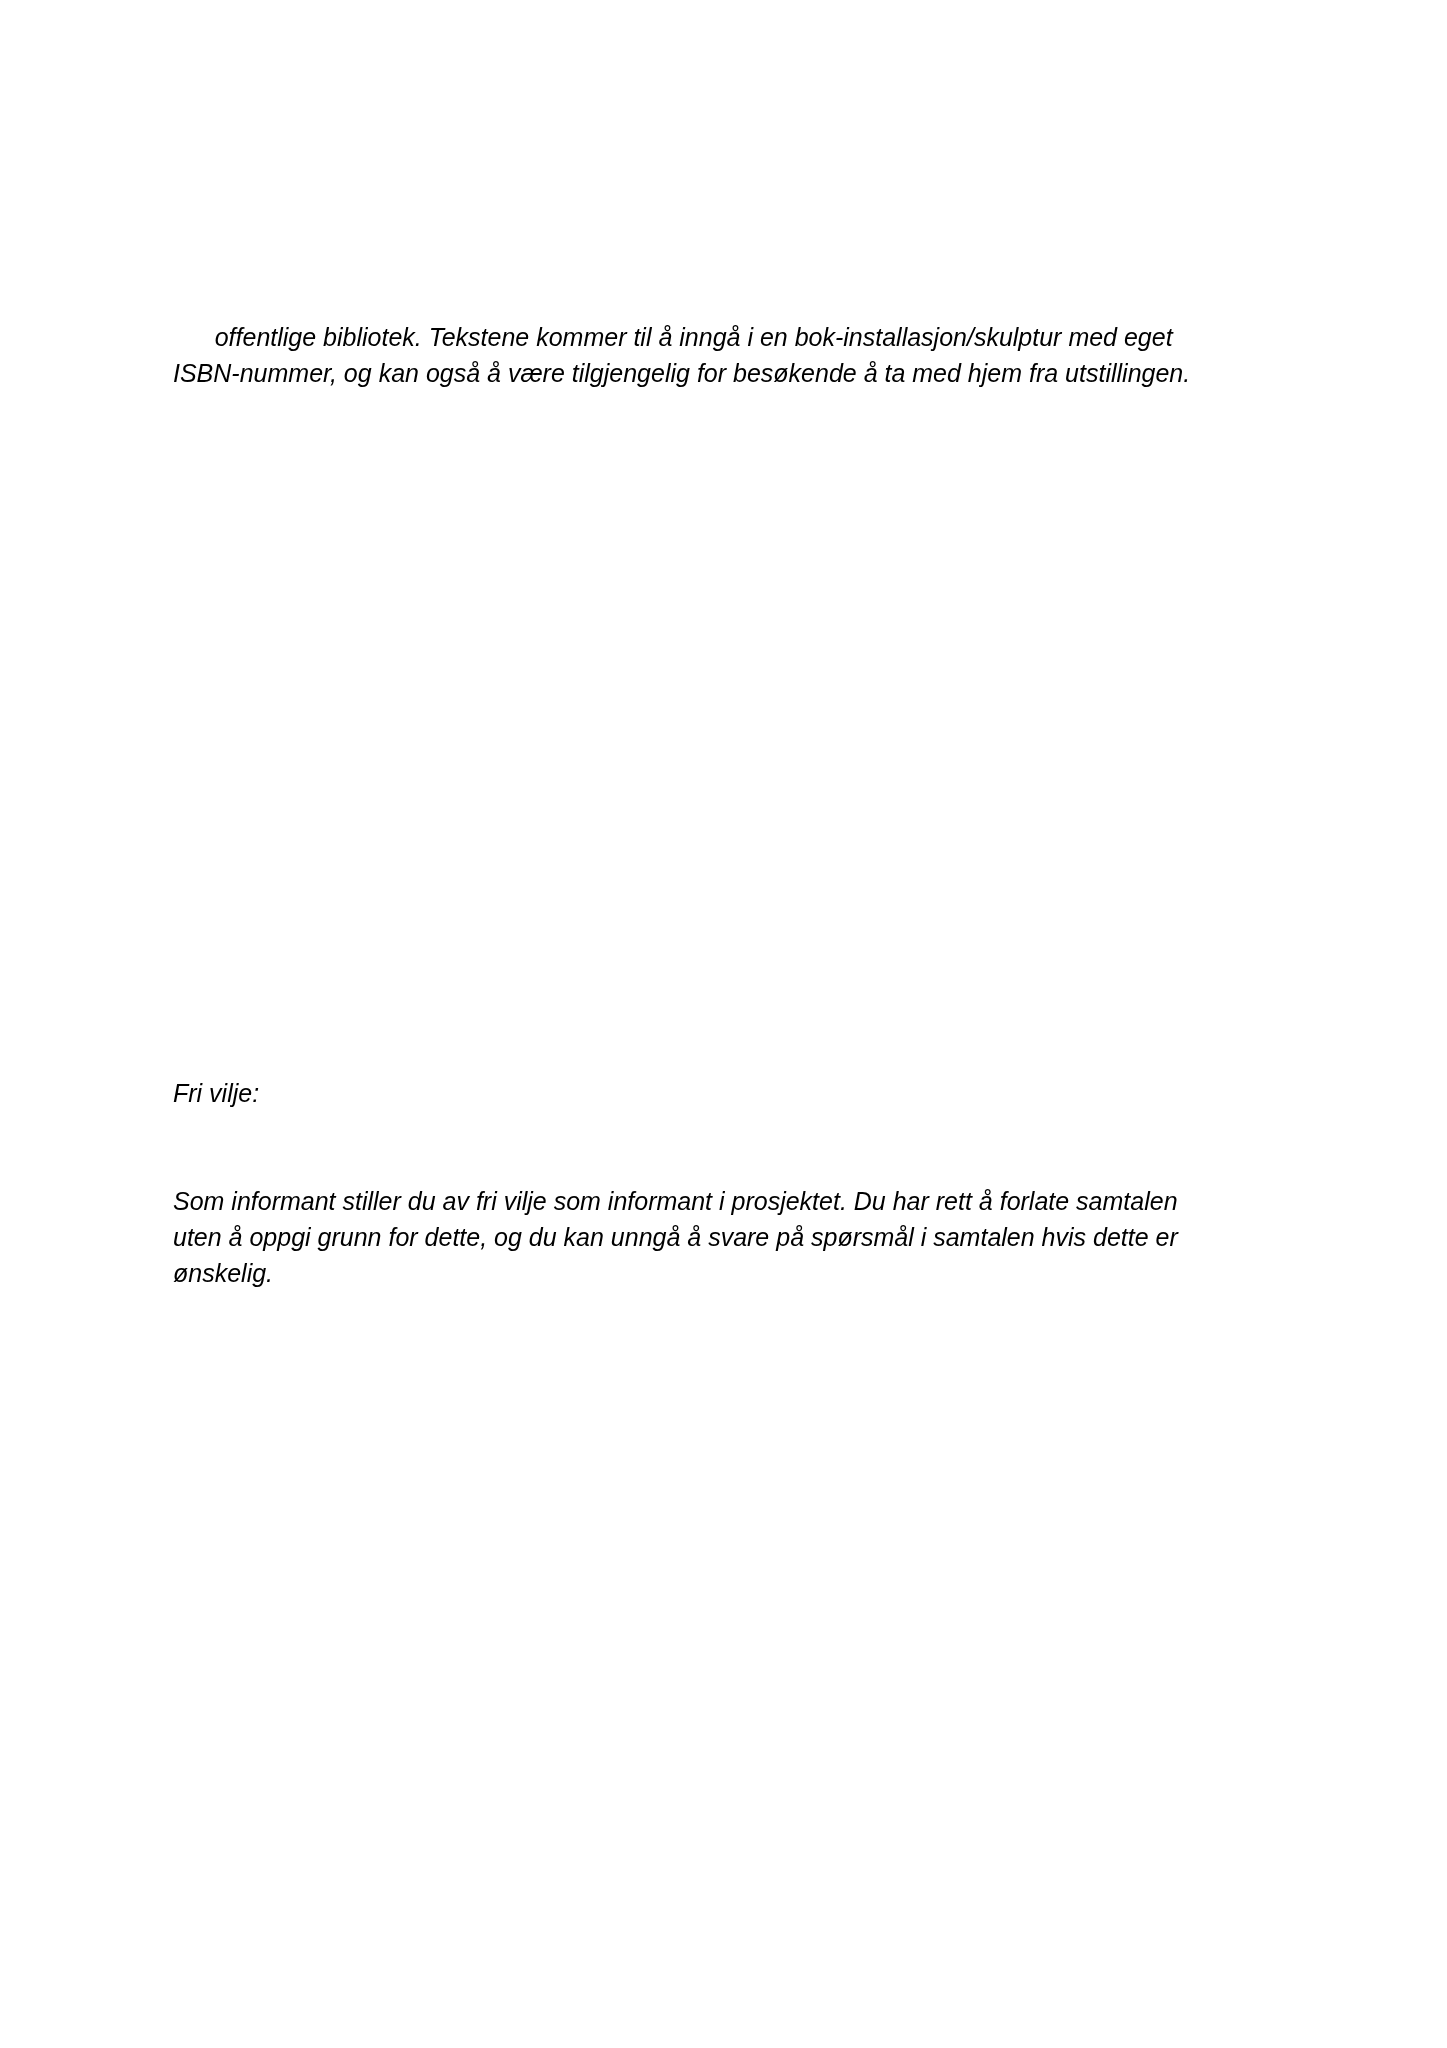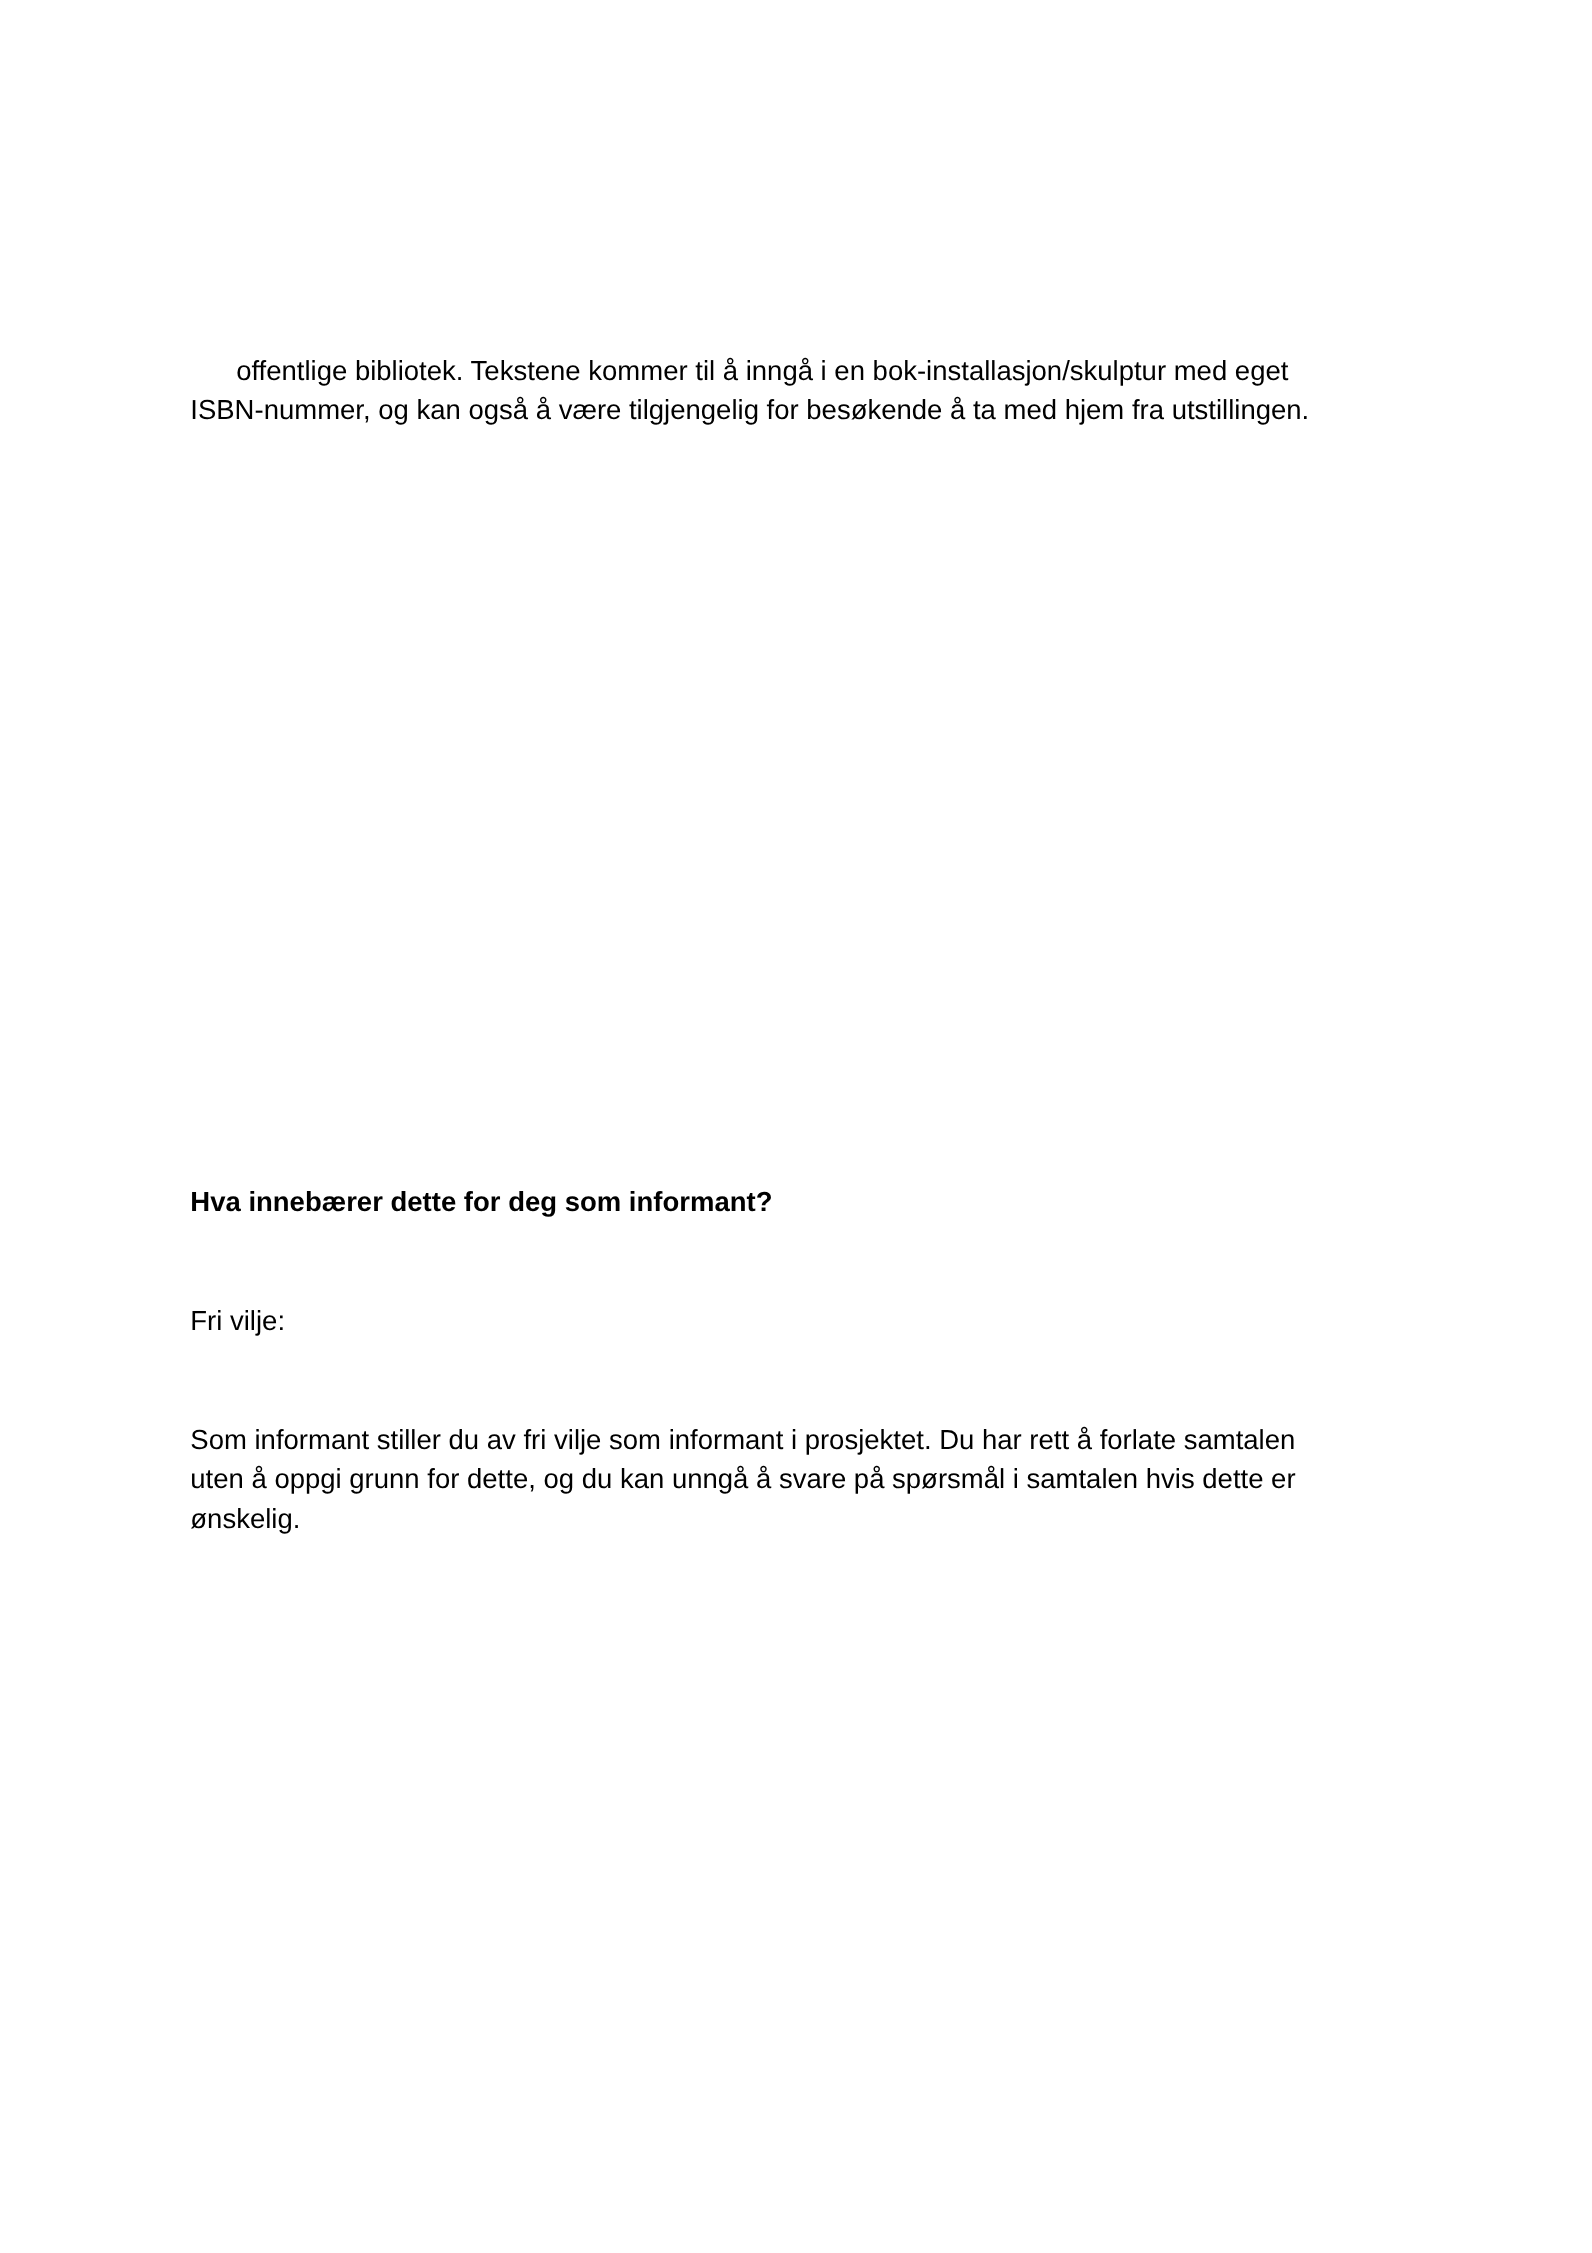--- a/index.html
+++ b/index.html
@@ -16,42 +16,41 @@
     overflow: hidden;
   }
   .doc-text {
     position: absolute;
     left: 173px; top: 175px;
     width: 1160px;
     font-size: 25px;
     line-height: 36px;
     white-space: pre-wrap;
   }
-  .block { margin: 0 0 36px 0; }
+  .block { margin: 0 0 36px 0; font-style: italic; }
   .heading { font-weight: bold; }
 </style>
 </head>
 <body>
 
 <div class="doc-page">
   <div class="doc-text">
 
     <div class="block">
       <span>offentlige bibliotek. Tekstene kommer til å inngå i en bok-installasjon/skulptur med eget
 ISBN-nummer, og kan også å være tilgjengelig for besøkende å ta med hjem fra utstillingen.</span>
     </div>
 
     <div class="block">
     </div>
 
     <div class="block">
     </div>
 
     <div class="block">
-      <div class="heading">Hva innebærer dette for deg som informant?</div>
       <div>Fri vilje:</div>
       <div>Som informant stiller du av fri vilje som informant i prosjektet. Du har rett å forlate samtalen
 uten å oppgi grunn for dette, og du kan unngå å svare på spørsmål i samtalen hvis dette er
 ønskelig.</div>
     </div>
 
     
 
     
 

